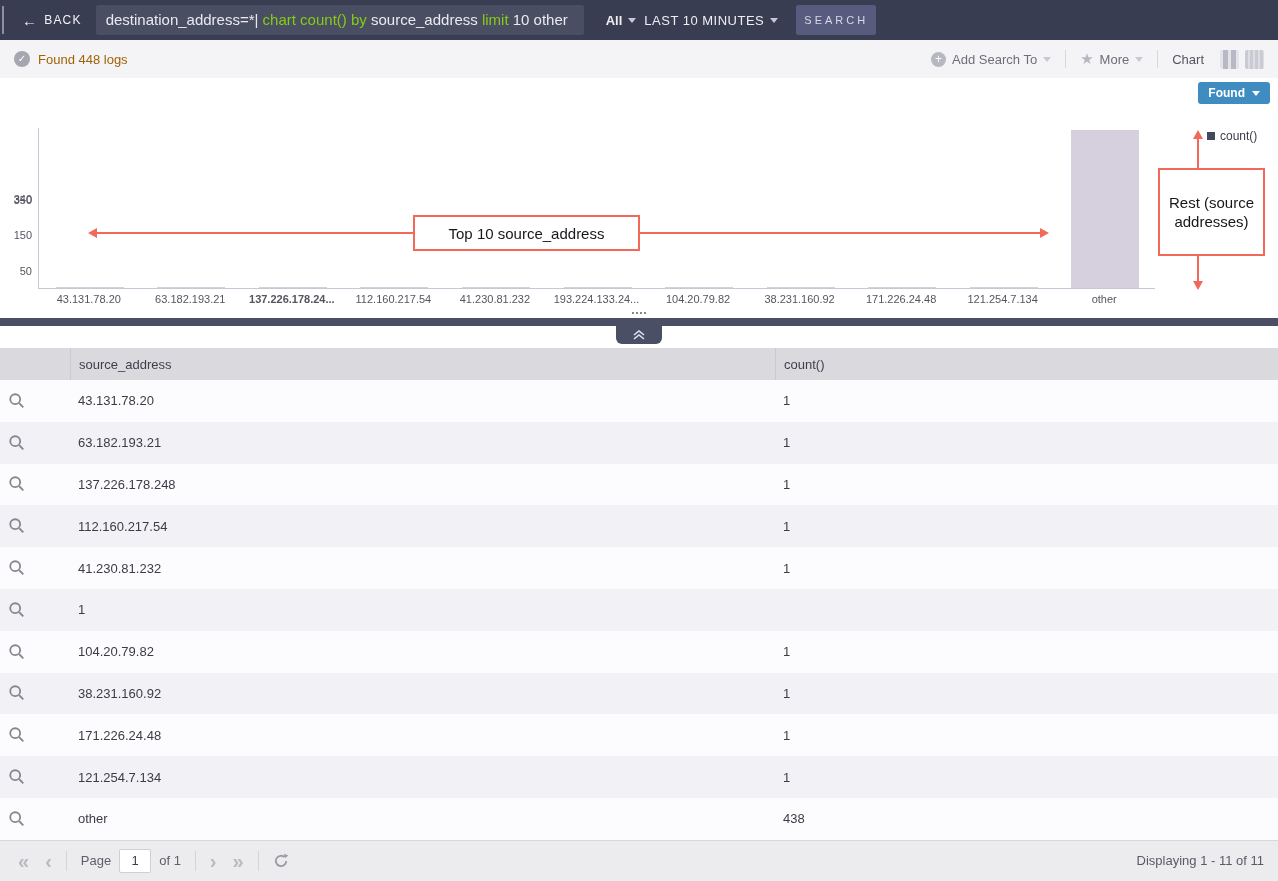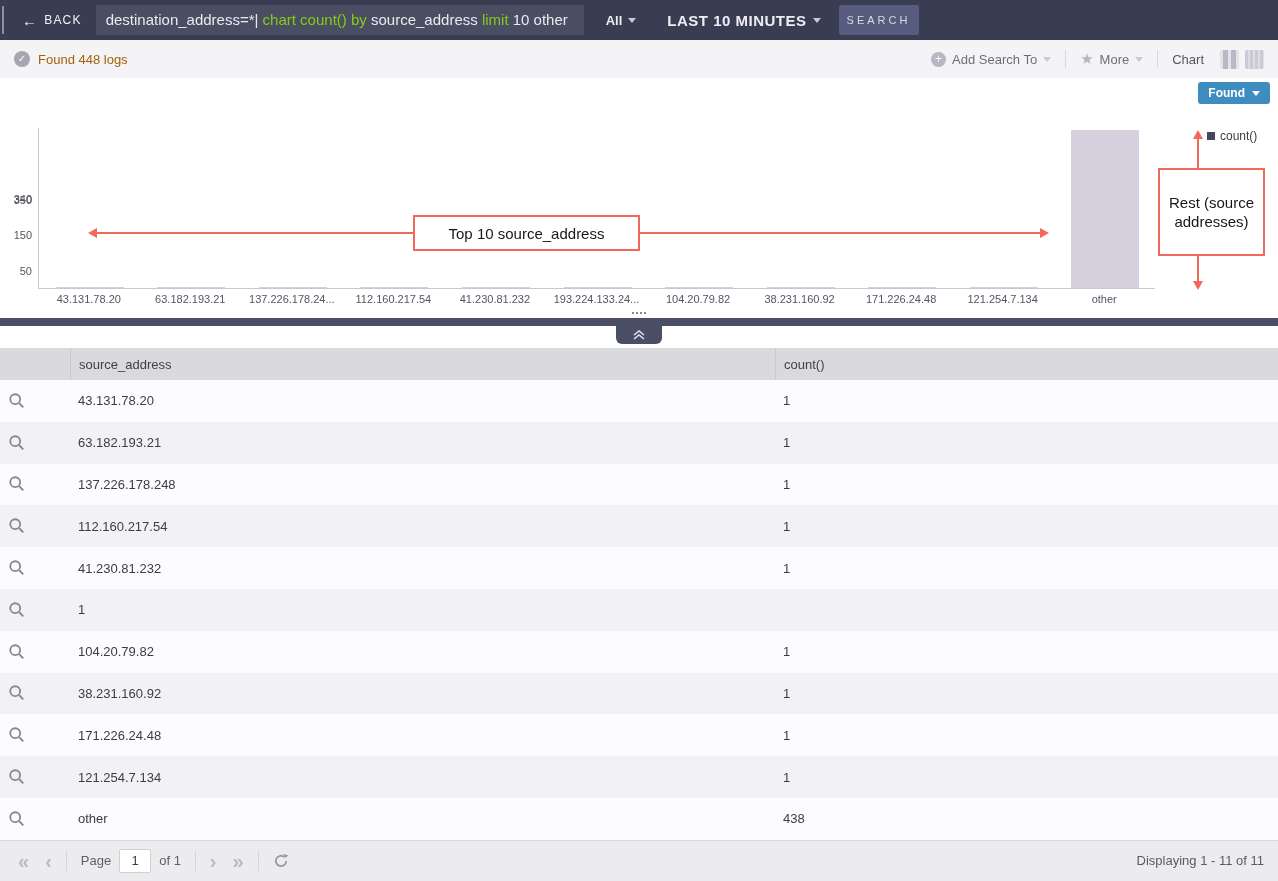--- a/index.html
+++ b/index.html
@@ -13,21 +13,21 @@
     letter-spacing:1.2px; padding:0 14px 0 22px; cursor:pointer; }
   .back .arrow { font-size:15px; font-weight:bold; }
   .query-box { width:488px; height:30px; background:#4a4e63; border-radius:2px;
     padding:0 10px; font-size:15px; line-height:30px; color:#e9e9f0; white-space:nowrap; overflow:hidden; }
   .query-box .kw { color:#84cc16; }
   .wizard-panel { width:416px; height:30px; background:#42465b; display:flex;
     align-items:center; justify-content:flex-end; padding-right:12px; }
   .use-wizard { color:#63a6dd; font-size:13px; cursor:pointer; }
   .scope, .timerange { display:flex; align-items:center; gap:6px; color:#ededf3; cursor:pointer; }
   .scope { font-size:13px; margin-left:22px; font-weight:bold; }
-  .timerange { font-size:15px; margin-left:31px; font-weight:bold; letter-spacing:.5px; }
+  .timerange { font-size:13px; margin-left:8px; font-weight:normal; letter-spacing:.5px; }
   .caret { width:0; height:0; border-left:4px solid transparent; border-right:4px solid transparent;
     border-top:5px solid #c9c9d4; display:inline-block; }
   .search-btn { margin:0 12px 0 18px; width:80px; height:30px; background:#575b7d; border:none;
     border-radius:2px; color:#d9d9e6; font-size:11px; letter-spacing:3px;
     font-family:"Liberation Sans",sans-serif; cursor:pointer; }
 
   
   .statusbar { height:38px; background:#f4f4f6; display:flex; align-items:center; padding:0 14px; }
   .check-icon { width:16px; height:16px; border-radius:50%; background:#a6a6b1; color:#fff;
     font-size:10px; line-height:16px; text-align:center; margin-right:8px; }
@@ -191,21 +191,21 @@
   <div class="v-arrow v-down"></div>
   <div class="rest-box">
     <span>Rest (source addresses)</span>
   </div>
 <div class="ytick" style="top: 186.991px;">50</div>
     <div class="ytick" style="top: 150.973px;">150</div>
     <div class="ytick" style="top: 114.955px;">340</div>
     <div class="ytick" style="top: 78.9374px; margin-top: 37px;">350</div>
     <div class="xlabel" style="left: 38px; width: 101.545px;">43.131.78.20</div>
     <div class="xlabel" style="left: 139.545px; width: 101.545px;">63.182.193.21</div>
-    <div class="xlabel" style="left: 241.091px; width: 101.545px;">137.226.178.24...</div>
+    <div class="xlabel" style="left: 241.091px; width: 101.545px; font-weight: bold;">137.226.178.24...</div>
     <div class="xlabel" style="left: 342.636px; width: 101.545px;">112.160.217.54</div>
     <div class="xlabel" style="left: 444.182px; width: 101.545px;">41.230.81.232</div>
     <div class="xlabel" style="left: 545.727px; width: 101.545px;">193.224.133.24...</div>
     <div class="xlabel" style="left: 647.273px; width: 101.545px;">104.20.79.82</div>
     <div class="xlabel" style="left: 748.818px; width: 101.545px;">38.231.160.92</div>
     <div class="xlabel" style="left: 850.364px; width: 101.545px;">171.226.24.48</div>
     <div class="xlabel" style="left: 951.909px; width: 101.545px;">121.254.7.134</div>
     <div class="xlabel" style="left: 1053.45px; width: 101.545px;">other</div>
   </section>
 

